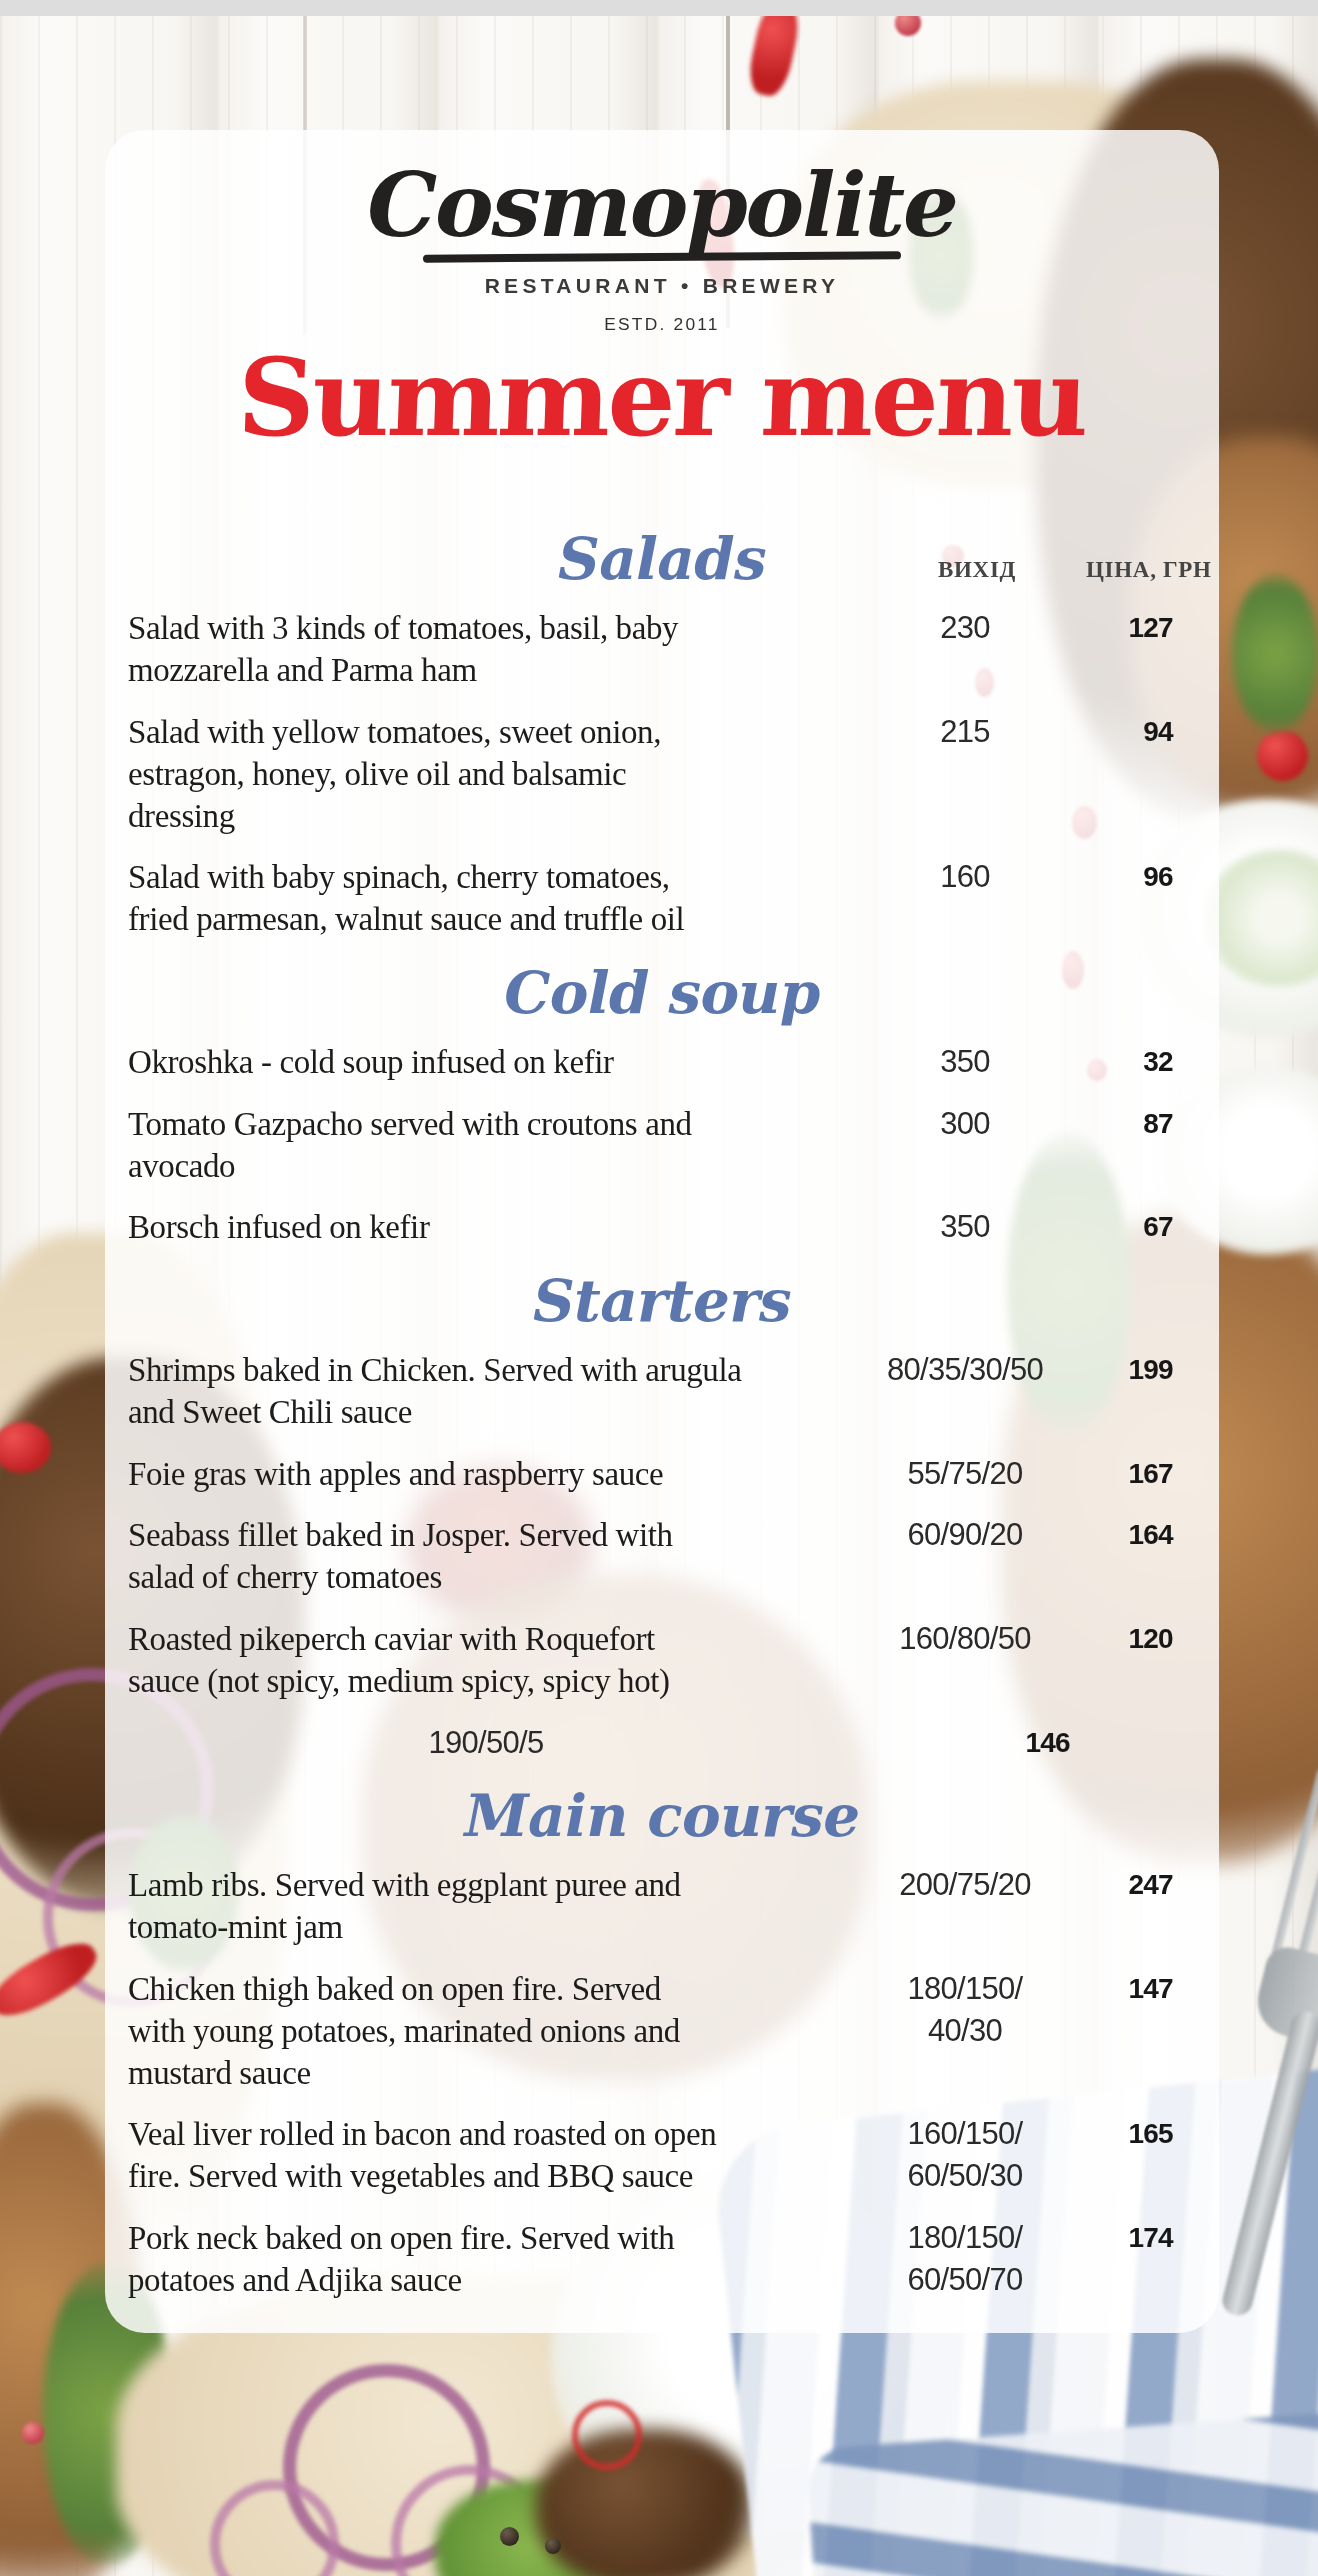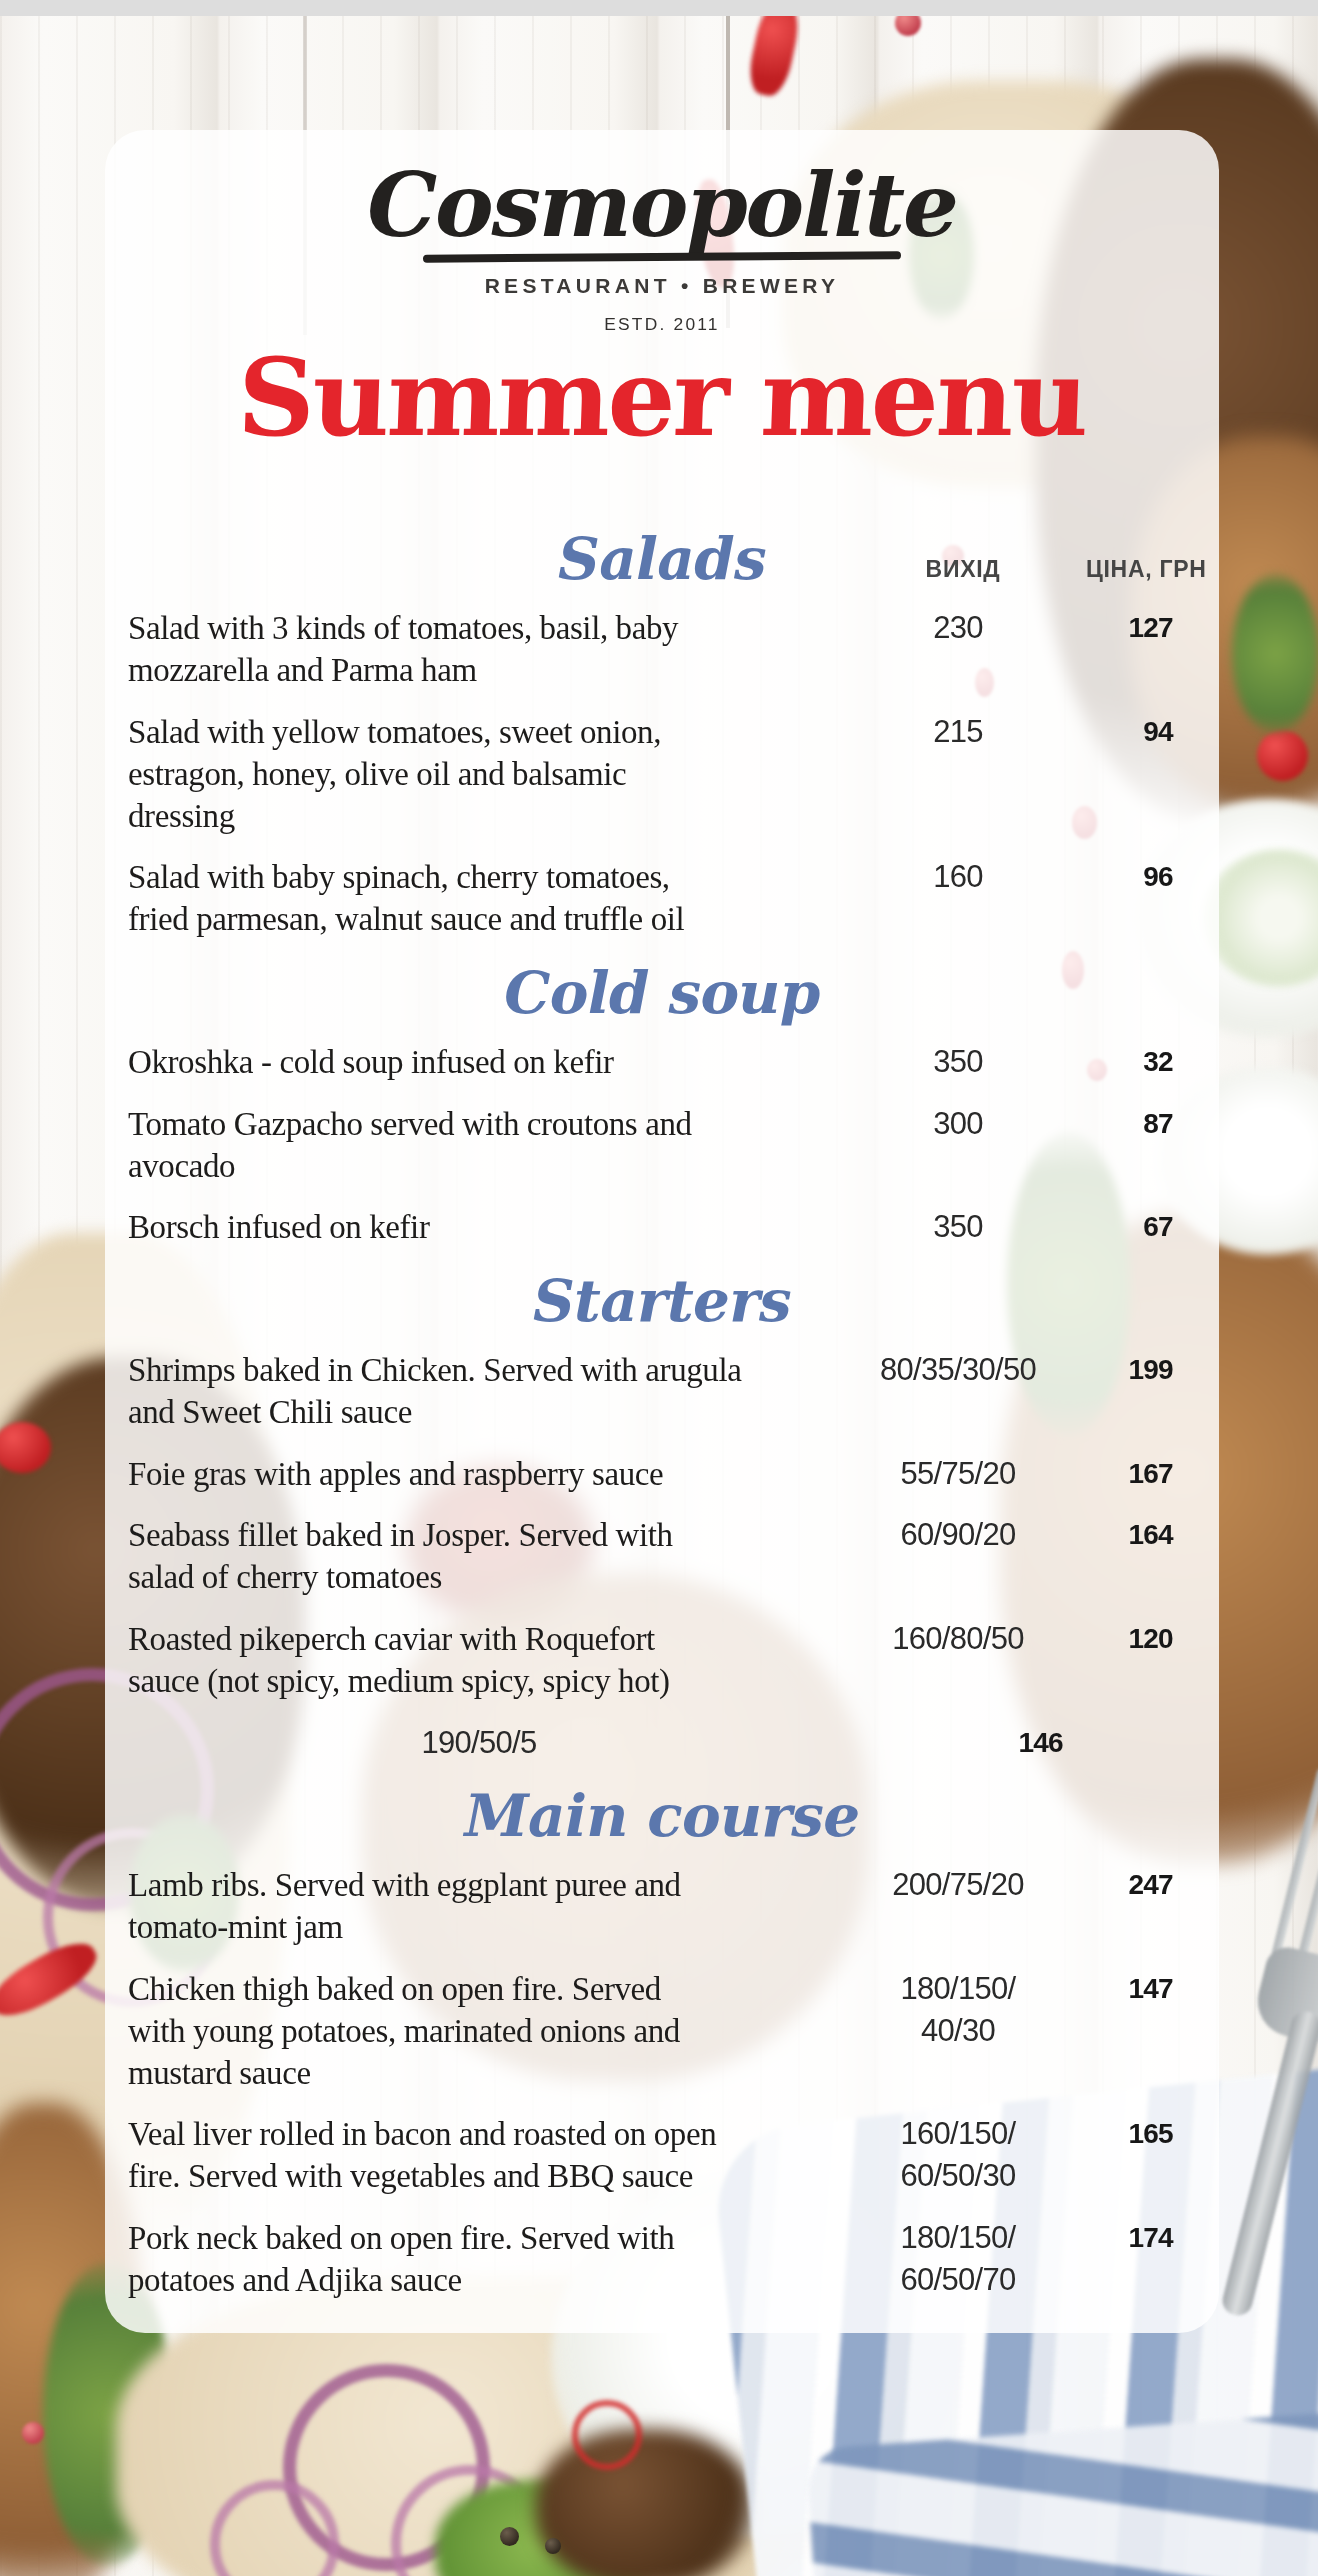--- a/index.html
+++ b/index.html
@@ -77,27 +77,27 @@
   }
   
   #menu-sections{margin-top:2.9px;}
   .heading-row{position:relative;margin:10px 0 14.5px 0;}
   .section-heading{
     margin:0;text-align:center;font-family:"DejaVu Serif",serif;font-style:italic;
     font-weight:bold;font-size:58px;line-height:1.15;letter-spacing:-0.7px;
   }
   .col-headers{
     position:absolute;right:46px;bottom:10px;display:grid;
-    grid-template-columns:210px 87px;column-gap:18px;
+    grid-template-columns:210px 87px;column-gap:4px;font-family:Liberation Serif, serif;
   }
   .col-header{font-size:23px;font-weight:bold;color:#454545;letter-spacing:0.7px;}
   .col-weight-h{text-align:center;}
   .col-price-h{text-align:right;white-space:nowrap;}
   .menu-row{
-    display:grid;grid-template-columns:1fr 210px 87px;column-gap:23px;
+    display:grid;grid-template-columns:1fr 210px 87px;column-gap:16px;
     padding:0 46px 0 23px;margin-bottom:19.6px;align-items:start;
   }
   .item-name{
     font-family:"Liberation Serif",serif;font-size:33px;line-height:42px;
     color:#1d1c1b;letter-spacing:-0.4px;white-space:pre-line;
   }
   .item-weight{
     font-size:31px;line-height:42px;color:#2a2a2a;text-align:center;
     white-space:pre-line;letter-spacing:-0.7px;
   }

